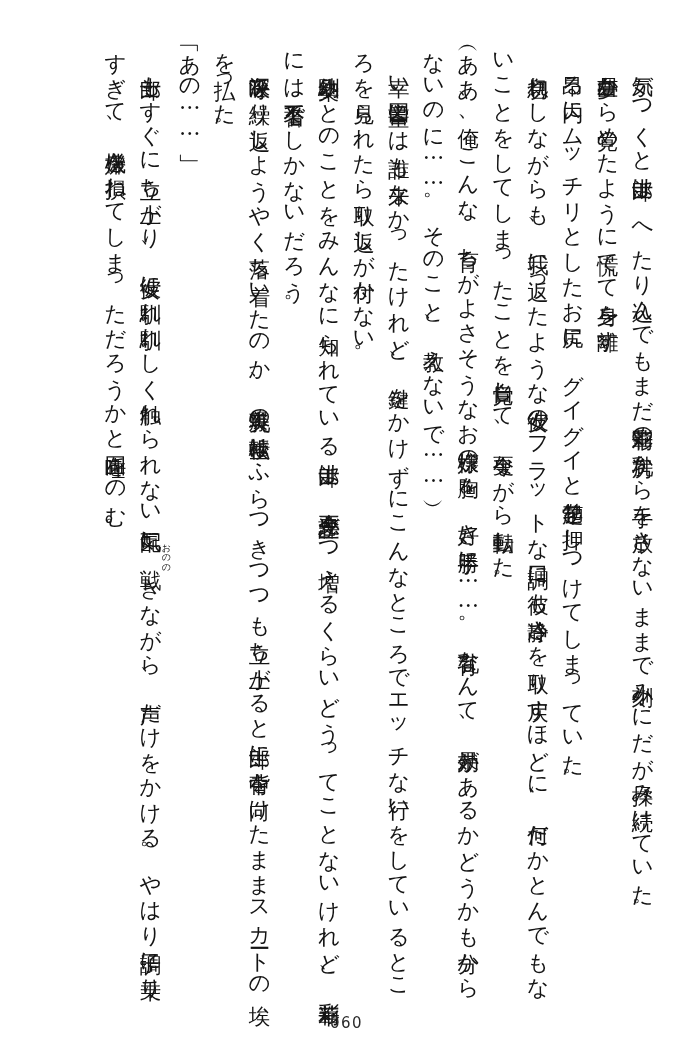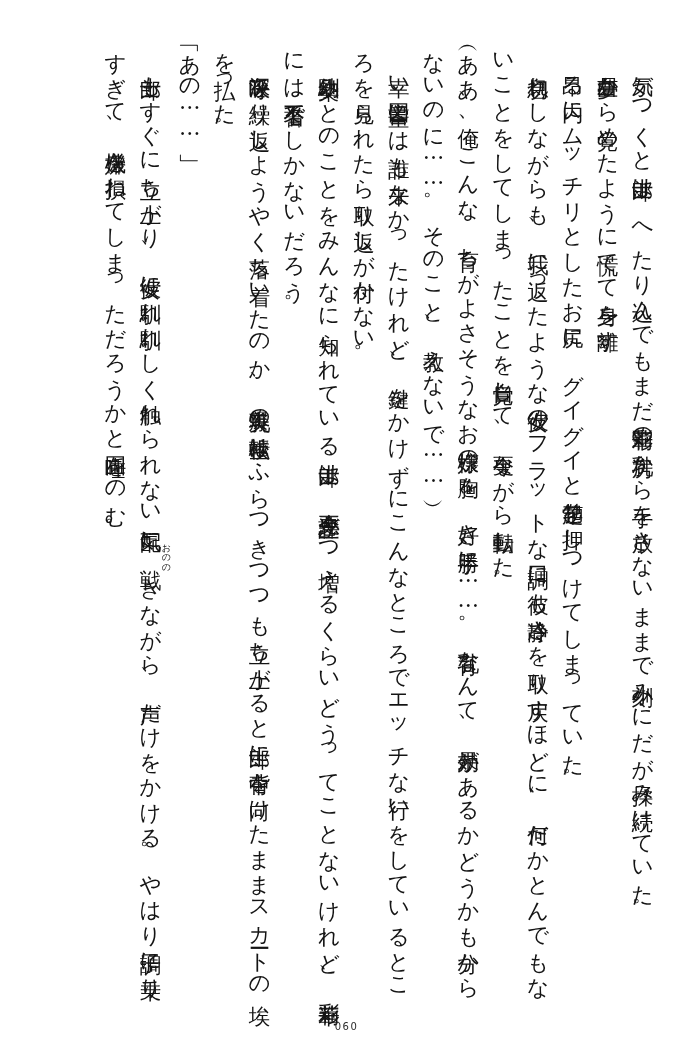--- a/index.html
+++ b/index.html
@@ -50,21 +50,21 @@
     font-size: 9px;
     letter-spacing: 0;
     line-height: 1;
   }
   .page-number {
     position: absolute;
     bottom: 18px;
     left: 0;
     width: 693px;
     text-align: center;
-    font-size: 10px;
+    font-size: 15px;
     letter-spacing: 1.5px;
     color: #2b2b2b;
     font-family: "DejaVu Sans", "Liberation Sans", sans-serif;
     margin-top: 20px;
   }
 </style>
 </head>
 <body>
 
 <div class="page">

